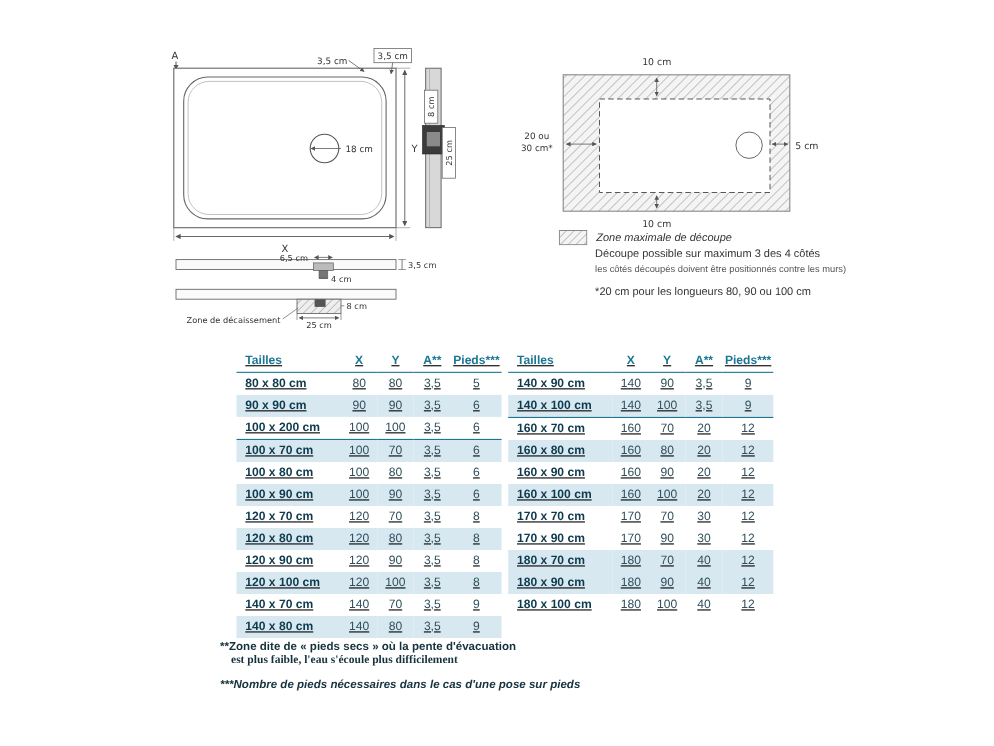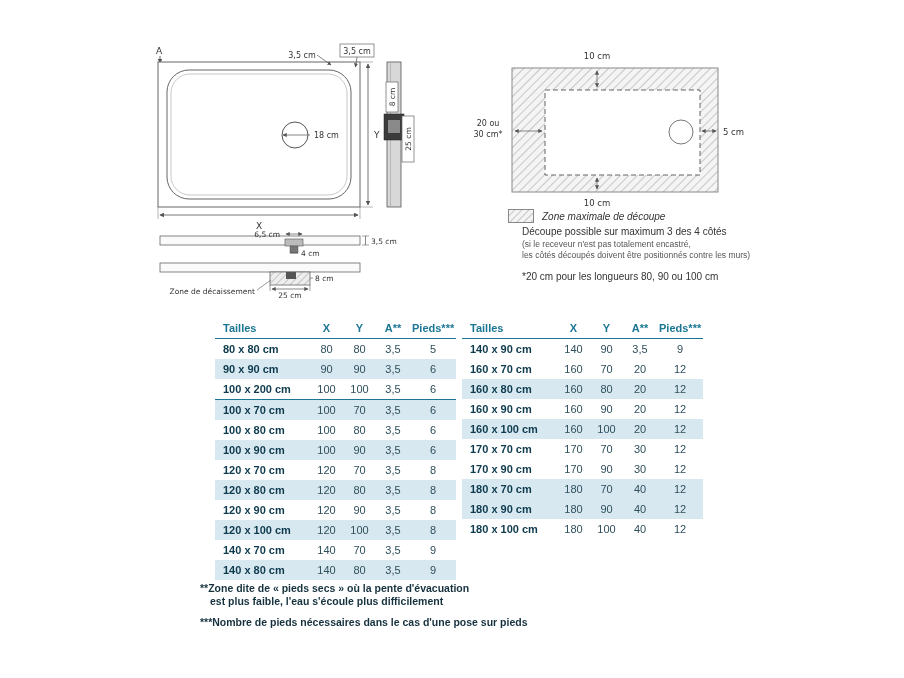--- a/index.html
+++ b/index.html
@@ -6,45 +6,45 @@
   .page {
     position:relative; width:904px; height:678px; background:#ffffff;
     font-family:"Liberation Sans", sans-serif; overflow:hidden;
   }
   .svg-left   { position:absolute; left:140px; top:38px;  }
   .svg-cutout { position:absolute; left:470px; top:45px;  }
 
   .legend { position:absolute; left:508px; top:209px; color:#333; }
   .legend-title-row { display:flex; align-items:center; gap:8px; }
   .legend-title { font-size:10px;font-style:italic; }
-  .legend-body  { margin-left:14px; margin-top:3px; }
+  .legend-body  { margin-left:33px; margin-top:3px; }
   .legend-line  { font-size:10px; margin-bottom:2px; }
   .legend-small { font-size:8.5px; color:#555; line-height:1.3; }
   .legend-star  { font-size:10px; margin-top:10px; }
 
-  .spec-table { position:absolute; border-collapse:collapse; font-size:11px; }
+  .spec-table { position:absolute; border-collapse:collapse; font-size:11px;text-decoration:underline; }
   .table-left  { left:215px; top:318px; }
   .table-right { left:462px; top:318px; }
   .spec-table th {
     color:var(--teal, #1b7694); font-weight:bold; text-align:center;
     padding:4px 2px; border-bottom:1.5px solid var(--teal, #1b7694); white-space:nowrap;
   }
   .spec-table th.size-col { text-align:left; padding-left:8px; }
   .spec-table td {
     text-align:center; padding:3.5px 2px; line-height:13px;
     color:var(--numText, #2f4f5c); white-space:nowrap;
   }
   .spec-table td.size { text-align:left; padding-left:8px; font-weight:bold; color:var(--sizeText, #0d3a4d);margin-top:29px; }
   .spec-table tr.alt { background:var(--rowAlt, #d7e8f1); }
   .spec-table tr.sep td { border-bottom:1.5px solid var(--teal, #1b7694); }
 
   .footnotes { position:absolute; left:200px; top:582px; font-size:10.5px; font-weight:bold;
                color:#16323e; line-height:1.2; }
-  .footnotes .indent { margin-left:10px; }
-  .footnotes .gap { margin-top:9px; }
+  .footnotes .indent { margin-left:10px;font-family:Liberation Serif, serif; }
+  .footnotes .gap { margin-top:9px;font-style:italic; }
 </style>
 </head>
 <body>
 
 <div class="page">
 
   <svg class="svg-left" viewBox="0 0 290 262" width="290" height="262">
     <defs>
       <marker id="arrL" viewBox="0 0 8 8" markerWidth="6" markerHeight="6" refX="7" refY="4" orient="auto-start-reverse">
         <path d="M0,0 L8,4 L0,8 z" fill="#555"></path>
@@ -161,21 +161,20 @@
             <rect width="5" height="5" fill="#f4f4f4"></rect>
             <line x1="0" y1="0" x2="0" y2="5" stroke="#9a9a9a" stroke-width="1"></line>
           </pattern>
         </defs>
         <rect x="0.5" y="0.5" width="25" height="13" fill="url(#hatchC)" stroke="#888"></rect>
       </svg>
       <span class="legend-title">Zone maximale de découpe</span>
     </div>
     <div class="legend-body">
       <div class="legend-line">Découpe possible sur maximum 3 des 4 côtés</div>
-      <div class="legend-small">(si le receveur n'est pas totalement encastré,</div>
       <div class="legend-small">les côtés découpés doivent être positionnés contre les murs)</div>
       <div class="legend-star">*20 cm pour les longueurs 80, 90 ou 100 cm</div>
     </div>
   </div>
 
   <table class="spec-table table-left">
     <colgroup>
         <col style="width:95px">
         <col style="width:33px">
         <col style="width:33px">
@@ -297,20 +296,27 @@
       </tr>
     </thead>
     <tbody id="right-tbody">
         <tr>
           <td class="size">140 x 90 cm</td>
           <td class="num">140</td>
           <td class="num">90</td>
           <td class="num">3,5</td>
           <td class="num">9</td>
         </tr>
+        <tr class="alt sep">
+          <td class="size">140 x 100 cm</td>
+          <td class="num">140</td>
+          <td class="num">100</td>
+          <td class="num">3,5</td>
+          <td class="num">9</td>
+        </tr>
         <tr>
           <td class="size">160 x 70 cm</td>
           <td class="num">160</td>
           <td class="num">70</td>
           <td class="num">20</td>
           <td class="num">12</td>
         </tr>
         <tr class="alt">
           <td class="size">160 x 80 cm</td>
           <td class="num">160</td>

